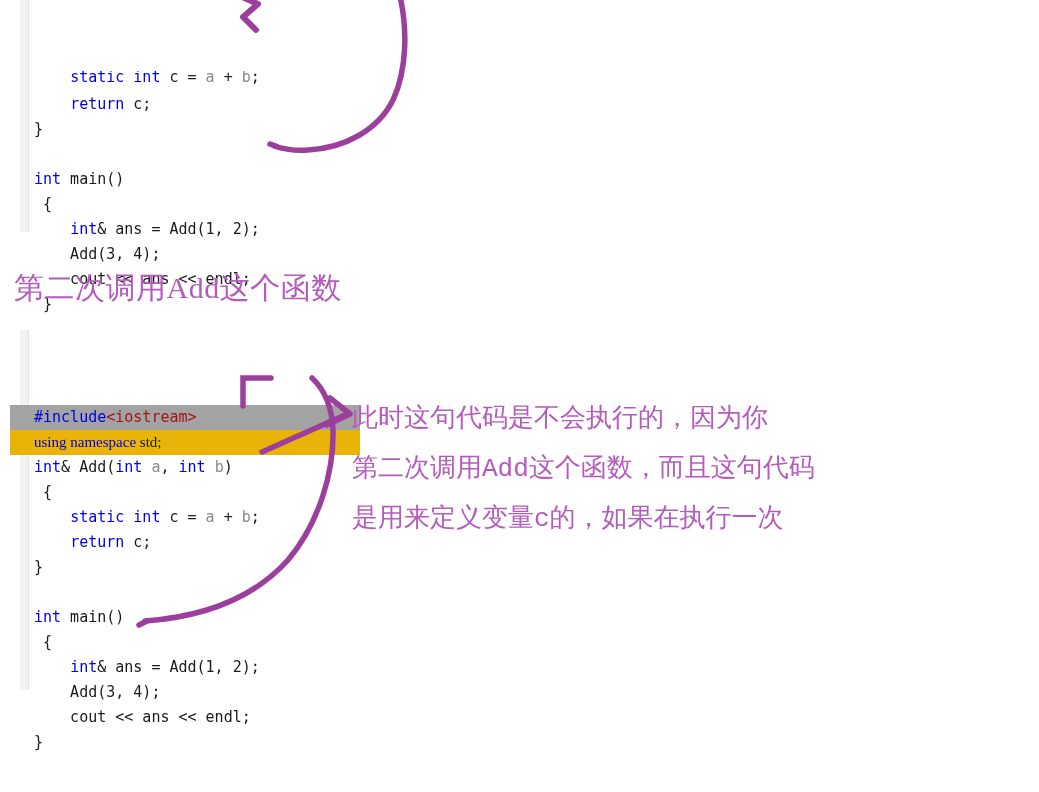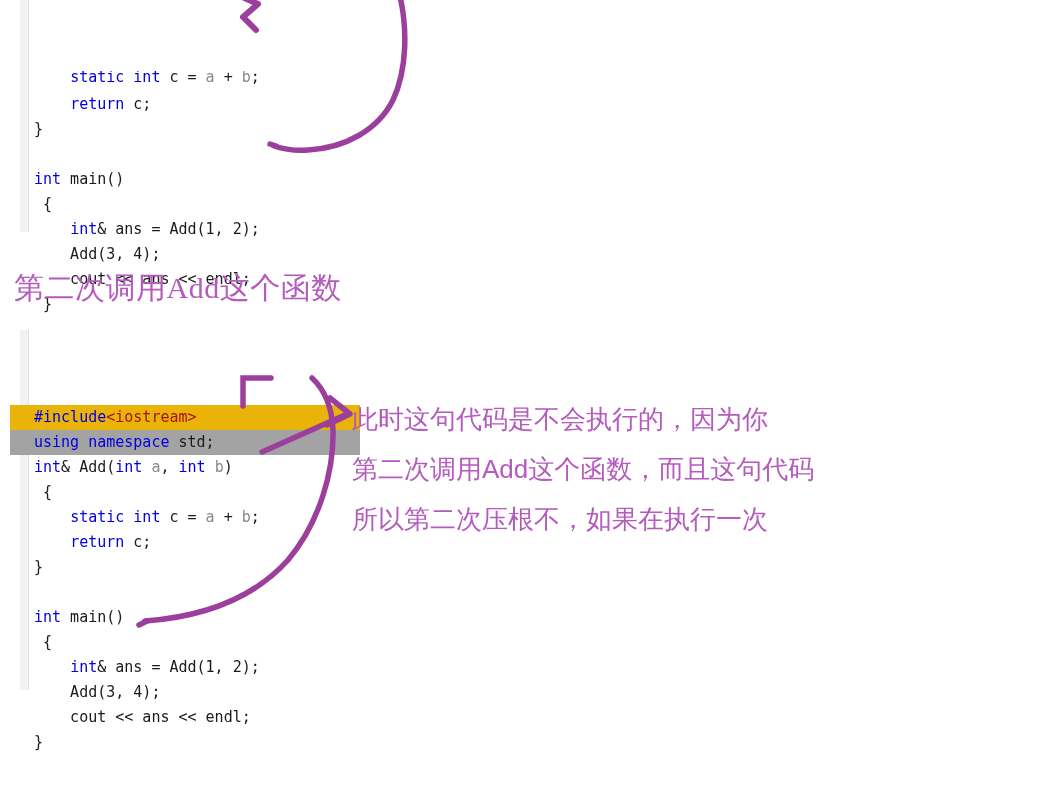--- a/index.html
+++ b/index.html
@@ -33,22 +33,22 @@
     height: 100%;
     background: #f2f2f2;
     border-right: 1px solid #e0e0e0;
   }
   .code-row {
     position: relative;
     height: 25px;
     padding-left: 24px;
     box-sizing: border-box;
   }
-  .code-row.stripe { background: #a3a3a3; }
-  .code-row.stripe-soft { background: #eab308; }
+  .code-row.stripe { background: #eab308; font-family: Liberation Serif, serif; }
+  .code-row.stripe-soft { background: #a3a3a3; }
 
   
   .kw   { color: #0000e0; text-align: center; }        
   .pre  { color: #0000e0; }        
   .hdr  { color: #a31515; }        
   .prm  { color: #8a8a8a; }        
   .pln  { color: #1a1a1a; }
 
   #block-top  { left: 10px; top: -4px;  width: 352px; height: 236px; }
   #block-bottom { left: 10px; top: 330px; width: 350px; height: 360px; }
@@ -66,21 +66,21 @@
   }
 
   #annotation-text {
     position: absolute;
     left: 352px;
     top: 394px;
     width: 520px;
     font-size: 26px;
     line-height: 50px;
     color: #b45bbd;
-    font-family: Liberation Sans, sans-serif;
+    font-family: Liberation Mono, monospace;
   }
   #annotation-text .ln { display: block; white-space: nowrap; }
 
   
   #ink-layer {
     position: absolute;
     left: 0; top: 0;
     width: 1039px;
     height: 792px;
     pointer-events: none;
@@ -97,21 +97,21 @@
 <div id="section-heading">第二次调用Add这个函数</div>
 
 <div class="code-block" id="block-bottom">
   <div class="gutter"></div>
   <div id="bottom-lines"><div class="code-row stripe-soft"><span class="pre">#include</span><span class="hdr">&lt;iostream&gt;</span></div><div class="code-row stripe"><span class="kw">using namespace</span><span class="pln"> std;</span></div><div class="code-row"><span class="kw">int</span><span class="pln">&amp; Add(</span><span class="kw">int</span><span class="pln"> </span><span class="prm">a</span><span class="pln">, </span><span class="kw">int</span><span class="pln"> </span><span class="prm">b</span><span class="pln">)</span></div><div class="code-row"><span class="pln"> {</span></div><div class="code-row"><span class="pln">    </span><span class="kw">static int</span><span class="pln"> c = </span><span class="prm">a</span><span class="pln"> + </span><span class="prm">b</span><span class="pln">;</span></div><div class="code-row"><span class="pln">    </span><span class="kw">return</span><span class="pln"> c;</span></div><div class="code-row"><span class="pln">}</span></div><div class="code-row"><span class="pln"></span></div><div class="code-row"><span class="kw">int</span><span class="pln"> main()</span></div><div class="code-row"><span class="pln"> {</span></div><div class="code-row"><span class="pln">    </span><span class="kw">int</span><span class="pln">&amp; ans = Add(1, 2);</span></div><div class="code-row"><span class="pln">    Add(3, 4);</span></div><div class="code-row"><span class="pln">    cout &lt;&lt; ans &lt;&lt; endl;</span></div><div class="code-row"><span class="pln">}</span></div></div>
 </div>
 
 <div id="annotation-text">
     <span class="ln">此时这句代码是不会执行的，因为你</span>
     <span class="ln">第二次调用Add这个函数，而且这句代码</span>
-    <span class="ln">所以第二次压根不，如果在执行一次</span>
+    <span class="ln">是用来定义变量c的，如果在执行一次</span>
   </div>
 
 <svg id="ink-layer" viewBox="0 0 1039 792">
 
   <path d="M240,-4 L258,4 L243,17 L256,30" fill="none" stroke="#9c3f9c" stroke-width="6" stroke-linecap="round" stroke-linejoin="round"></path>
 
   <path d="M399,-8 C408,28 407,70 393,100 C378,130 345,148 308,150
            C295,151 283,149 274,146" fill="none" stroke="#9c3f9c" stroke-width="5.5" stroke-linecap="round"></path>
   <path d="M276,146 L270,144" fill="none" stroke="#9c3f9c" stroke-width="5.5" stroke-linecap="round"></path>
 

